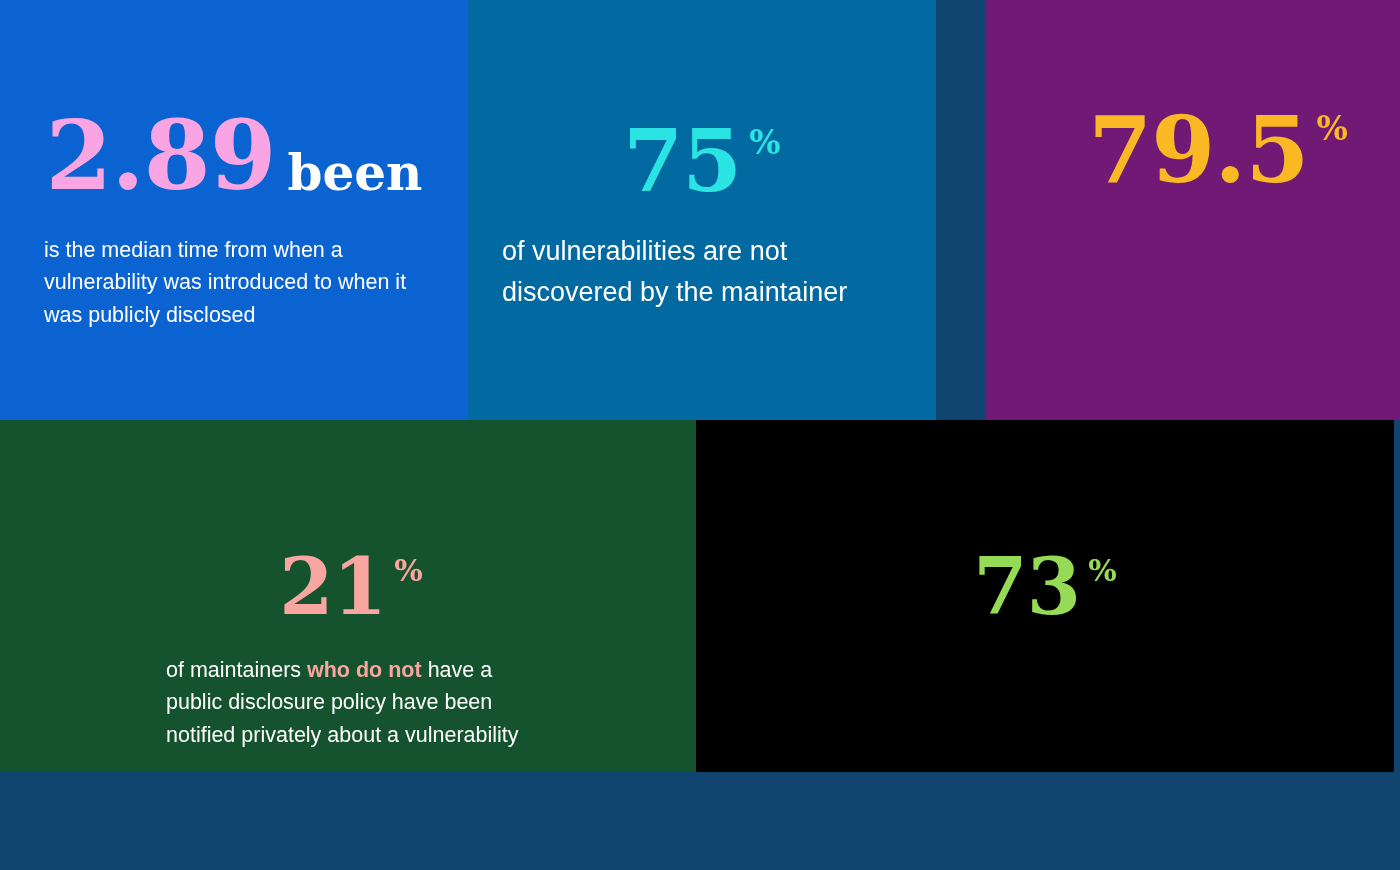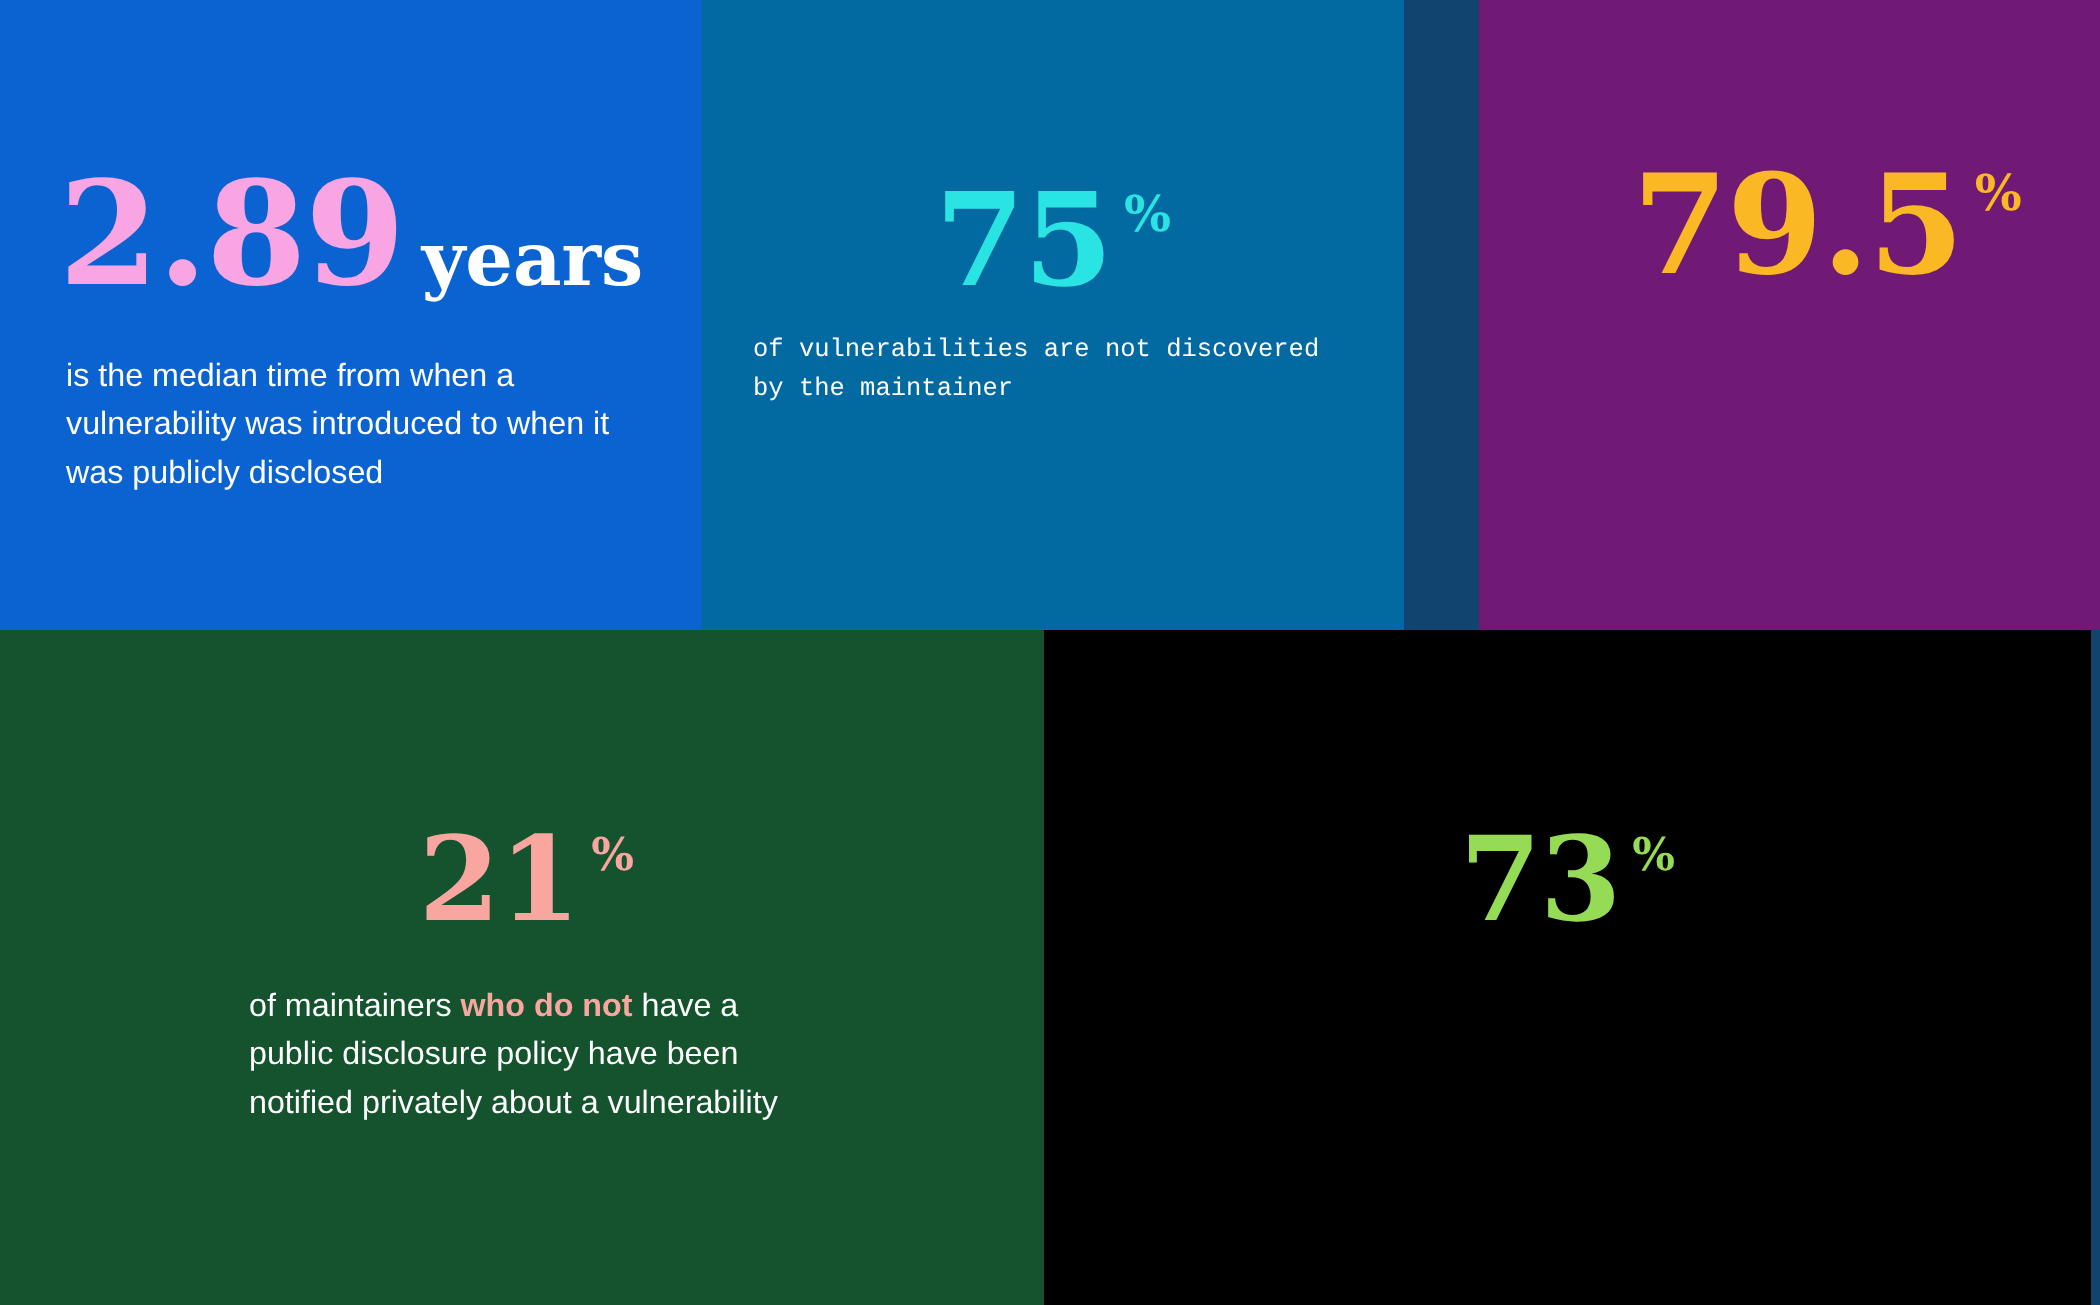--- a/index.html
+++ b/index.html
@@ -3,21 +3,21 @@
 <meta charset="utf-8">
 <style>
   html, body {
     margin: 0;
     padding: 0;
     background: #11456f;
   }
   #infographic {
     position: relative;
     width: 1400px;
-    height: 870px;
+    height: 772px;
     overflow: hidden;
     font-family: "Liberation Sans", sans-serif;
     -webkit-font-smoothing: antialiased;
   }
   .panel {
     position: absolute;
     box-sizing: border-box;
     display: flex;
     flex-direction: column;
     align-items: center;
@@ -64,21 +64,21 @@
   
   #panel-1 .stat-line { margin-top: 108px; }
   #panel-1 .stat-number { font-size: 96px; color: #f9a5e4; }
   #panel-1 .stat-unit   { font-size: 50px; margin-left: 12px; align-self: flex-end; padding-bottom: 6px; }
   #panel-1 .caption { margin-top: 30px; width: 380px; font-size: 21.5px; line-height: 1.5; }
 
   
   #panel-2 .stat-line { margin-top: 118px; }
   #panel-2 .stat-number { font-size: 86px; color: #2ae4e4; }
   #panel-2 .stat-pct    { font-size: 33px; color: #2ae4e4; margin-left: 8px; margin-top: 8px; }
-  #panel-2 .caption { width: 400px; font-size: 17px; line-height: 1.5; font-family: Liberation Mono, monospace; }
+  #panel-2 .caption { width: 400px; font-size: 27px; line-height: 1.5; }
 
   
   #panel-3 .stat-line { margin-top: 104px; }
   #panel-3 .stat-number { font-size: 92px; color: #f9b824; }
   #panel-3 .stat-pct    { font-size: 33px; color: #f9b824; margin-left: 8px; margin-top: 8px; }
   #panel-3 .caption { margin-top: 26px; width: 390px; font-size: 21.5px; line-height: 1.5; }
 
   
   #panel-4 .stat-line { margin-top: 128px; }
   #panel-4 .stat-number { font-size: 78px; color: #faa6a0; }
@@ -94,21 +94,21 @@
   #panel-5 .caption em { color: #96db55; }
 </style>
 </head>
 <body>
 
 <div id="infographic">
 
   <section class="panel" id="panel-1">
     <div class="stat-line">
       <span class="stat-number">2.89</span>
-      <span class="stat-unit">years</span>
+      <span class="stat-unit">been</span>
     </div>
     <p class="caption">
       <span>is the median time from when a vulnerability was introduced to when it was publicly disclosed</span>
     </p>
   </section>
 
   <section class="panel" id="panel-2">
     <div class="stat-line">
       <span class="stat-number">75</span>
       <span class="stat-pct">%</span>

